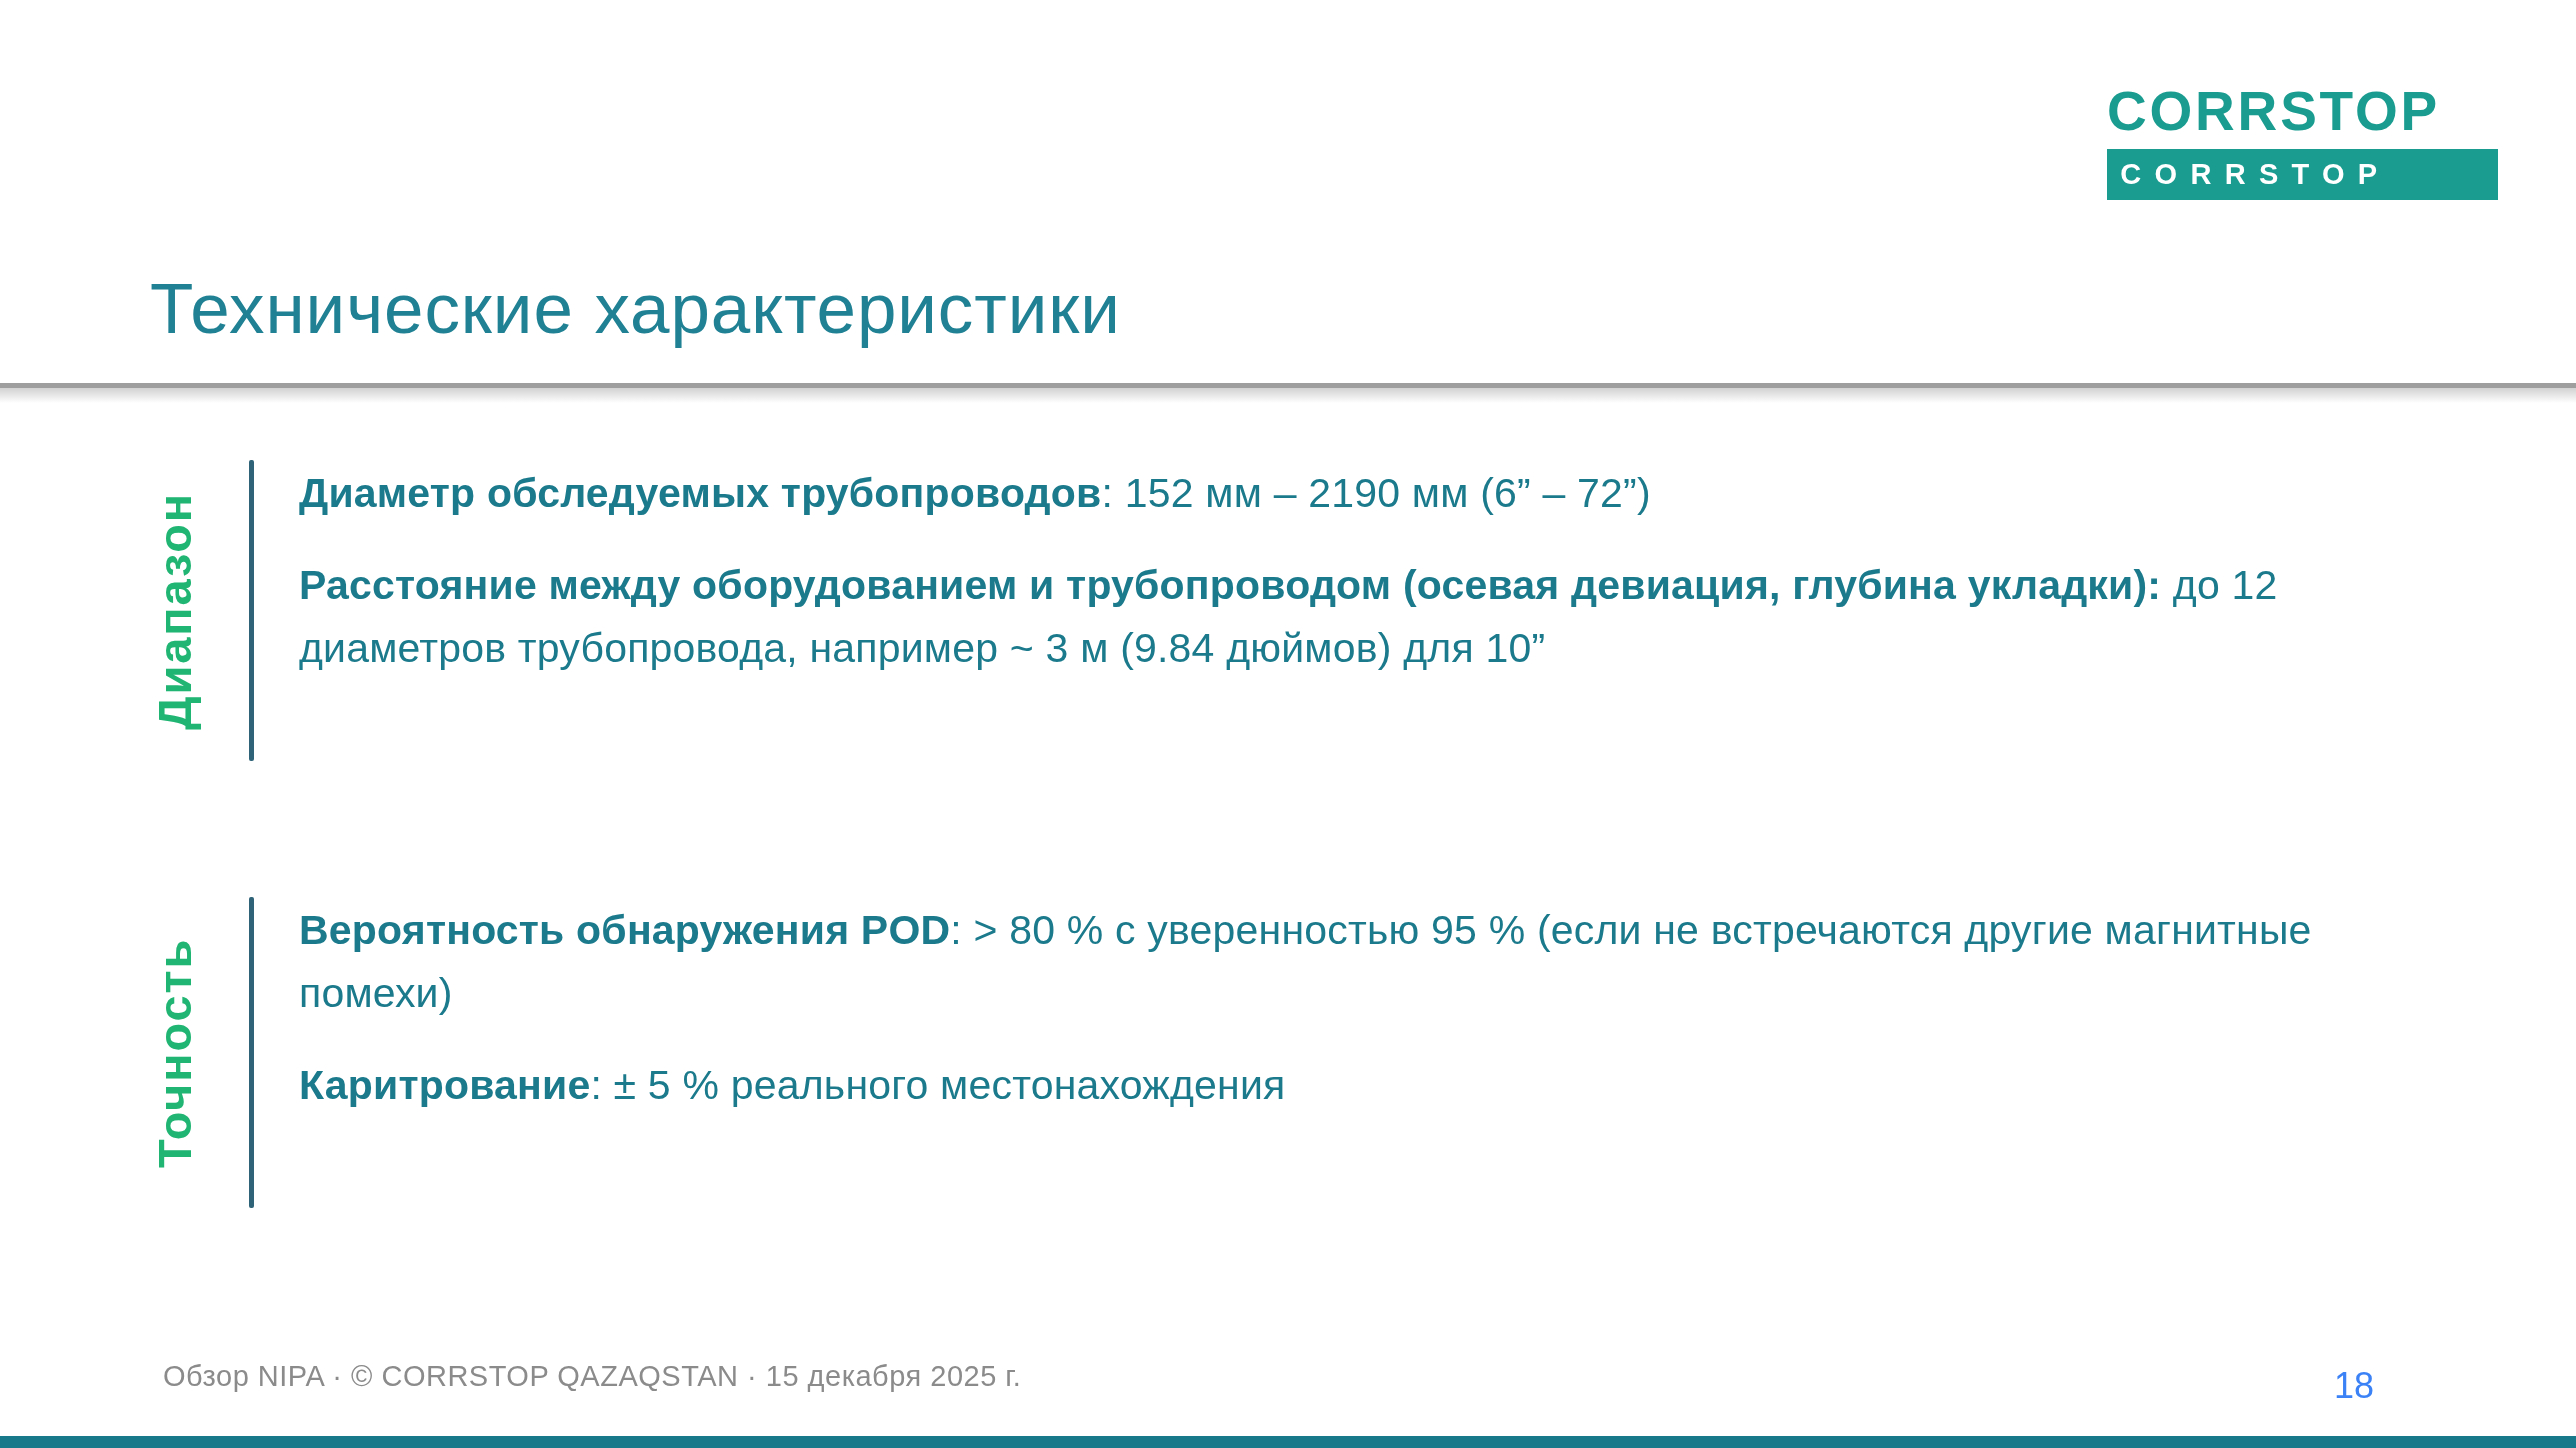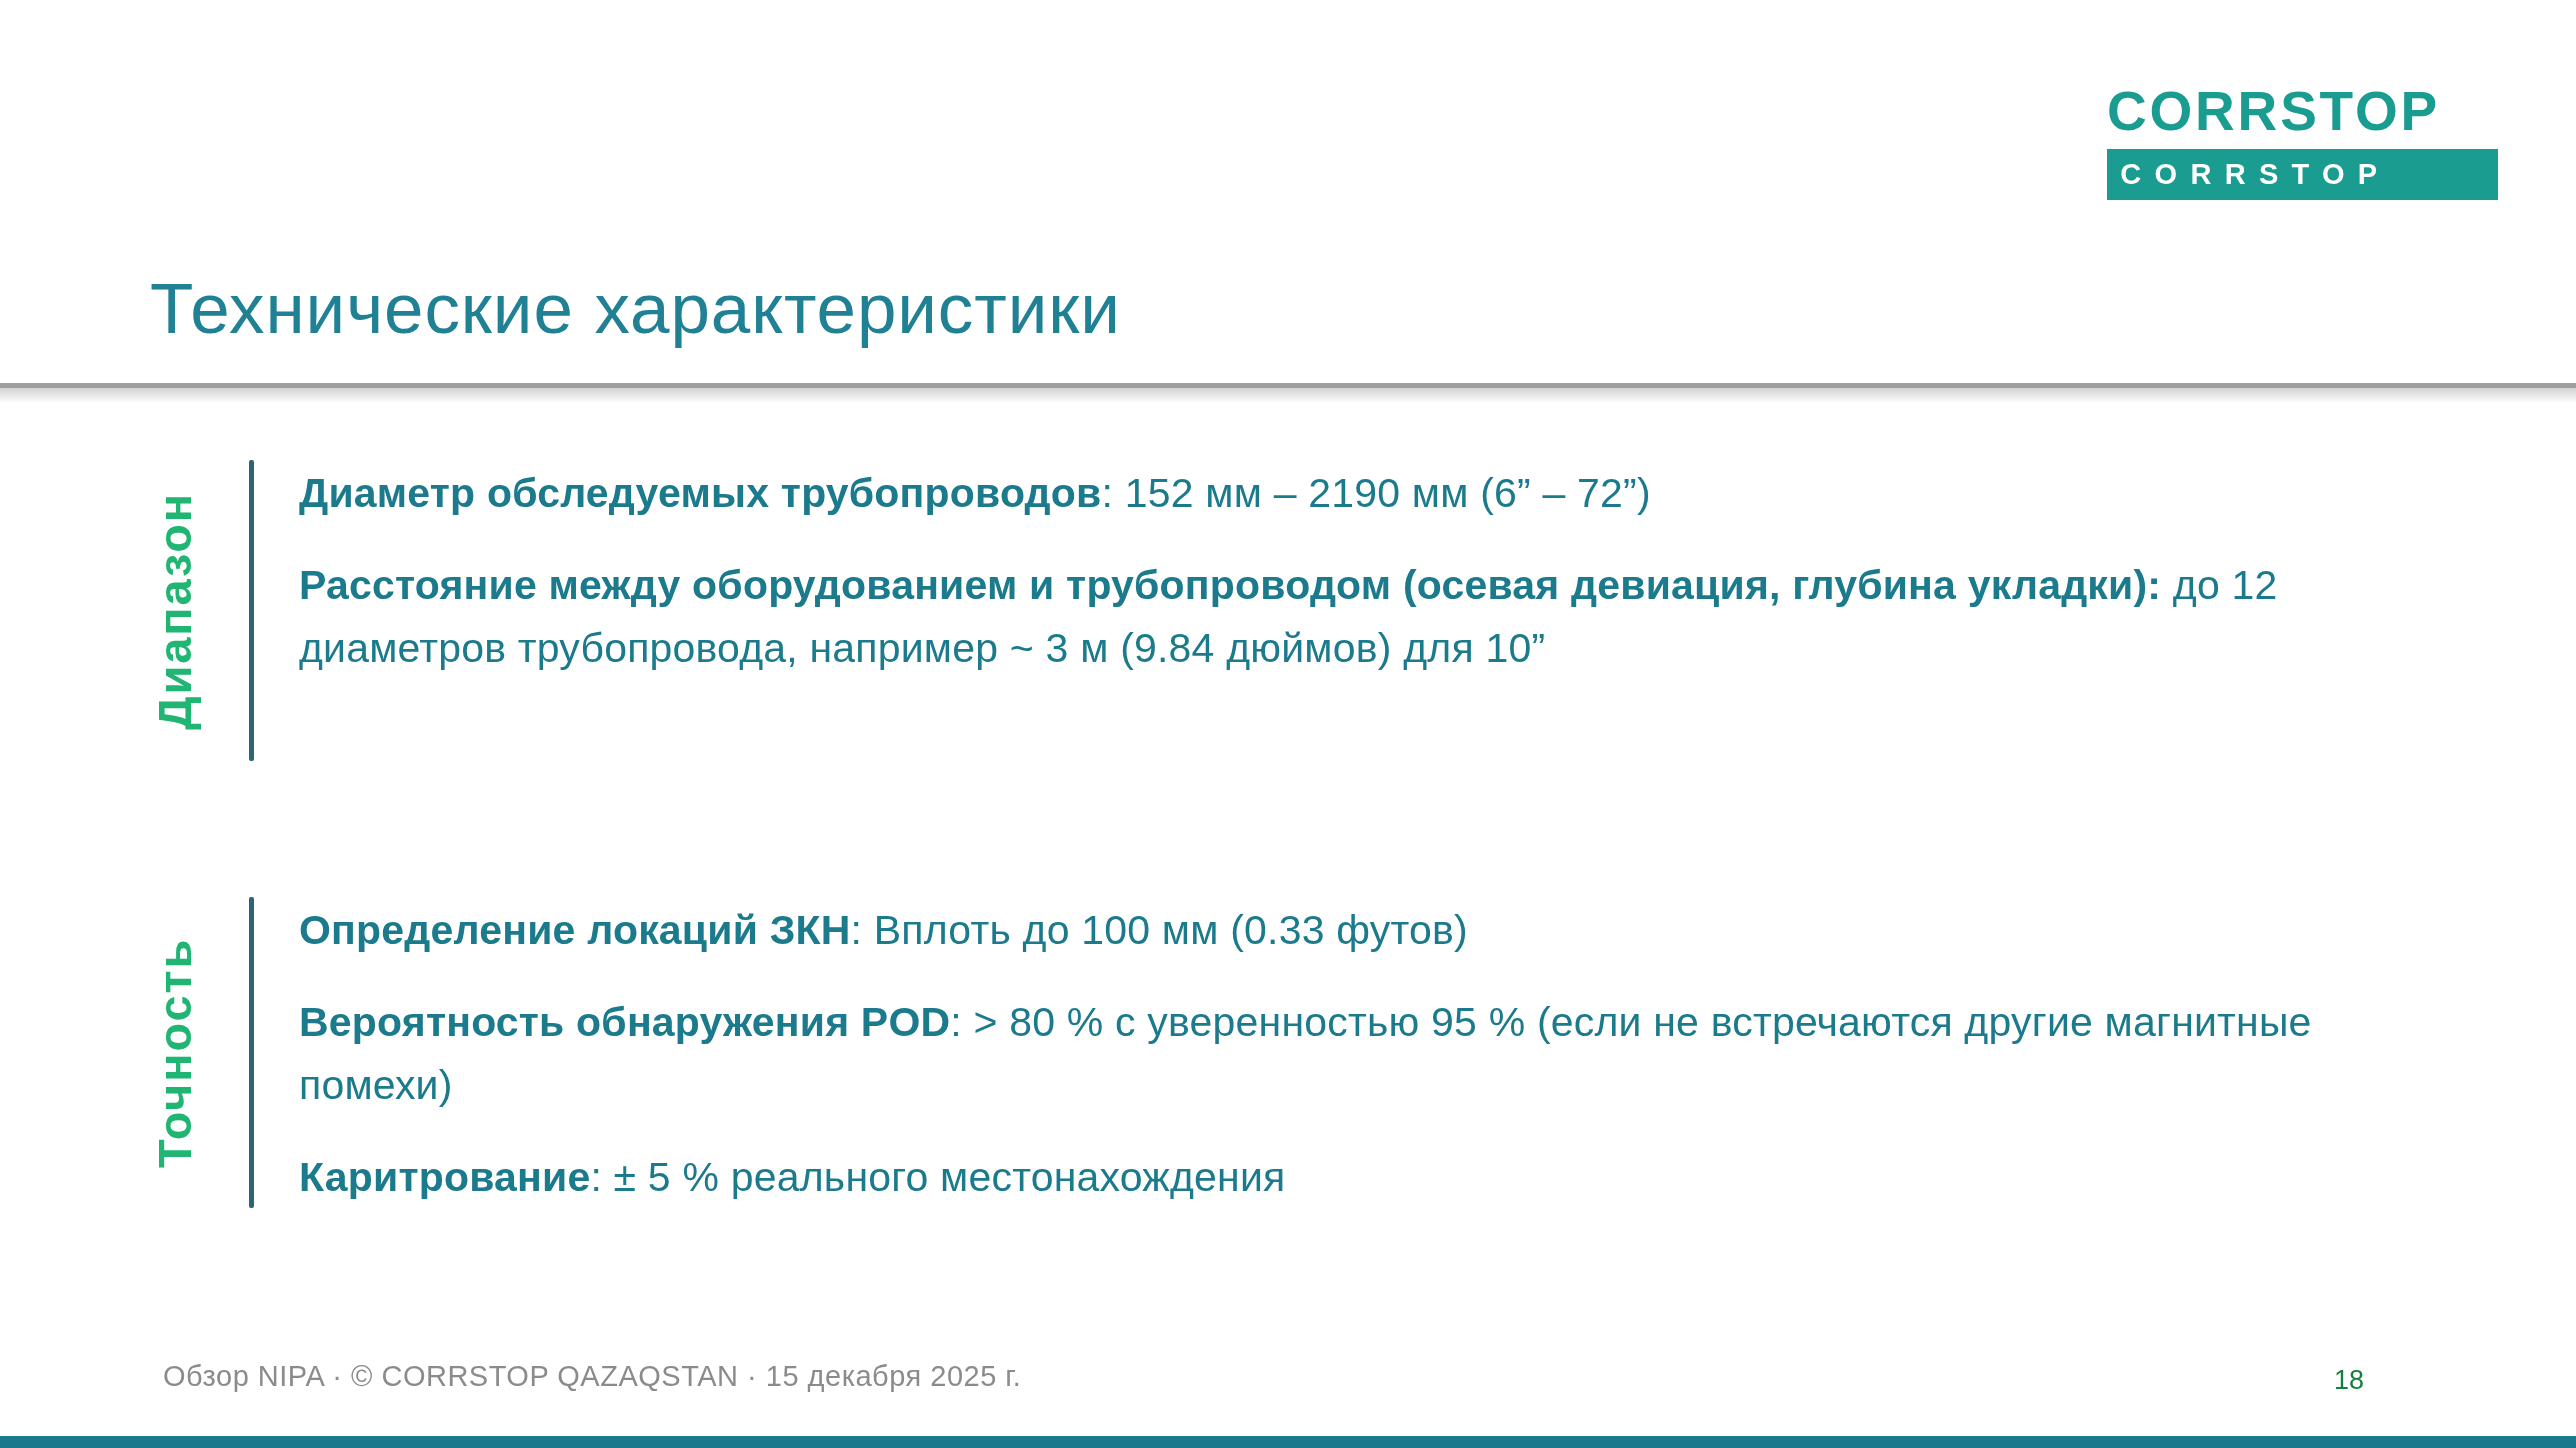--- a/index.html
+++ b/index.html
@@ -67,21 +67,21 @@
   .section-body p:last-child{margin-bottom:0;}
   .term{font-weight:700;}
   .desc{font-weight:400;}
   
   .footer-text{
     position:absolute;left:150px;top:1360px;
     font-size:29px;color:#8b8b8b;letter-spacing:0.5px;margin-left:13px;
   }
   .page-number{
     position:absolute;left:2334px;top:1365px;
-    font-size:27px;color:#15803d;
+    font-size:36px;color:#3b82f6;
   }
   .bottom-bar{
     position:absolute;left:0;bottom:0;width:2576px;height:13.3px;
     background:#17798a;
   }
 </style>
 </head>
 <body>
 
 <div class="slide">
@@ -101,21 +101,20 @@
     <div class="section-body">
       <p><span class="term">Диаметр обследуемых трубопроводов</span><span class="desc">: 152 мм – 2190 мм (6” – 72”)</span></p>
       <p><span class="term">Расстояние между оборудованием и трубопроводом (осевая девиация, глубина укладки): </span><span class="desc">до 12 диаметров трубопровода, например ~ 3 м (9.84 дюймов) для 10”</span></p>
     </div>
   </div>
 
   <div class="section accuracy">
     <div class="v-label">Точность</div>
     <div class="v-line"></div>
     <div class="section-body">
-      <p><span class="term">Определение локаций ЗКН</span><span class="desc">: Вплоть до 100 мм (0.33 футов)</span></p>
       <p><span class="term">Вероятность обнаружения POD</span><span class="desc">: &gt; 80 % с уверенностью 95 % (если не встречаются другие магнитные помехи)</span></p>
       <p><span class="term">Каритрование</span><span class="desc">: ± 5 % реального местонахождения</span></p>
     </div>
   </div>
 
   <div class="footer-text">Обзор NIPA · © CORRSTOP QAZAQSTAN · 15 декабря 2025 г.</div>
   <div class="page-number">18</div>
   <div class="bottom-bar"></div>
 
 </div>

